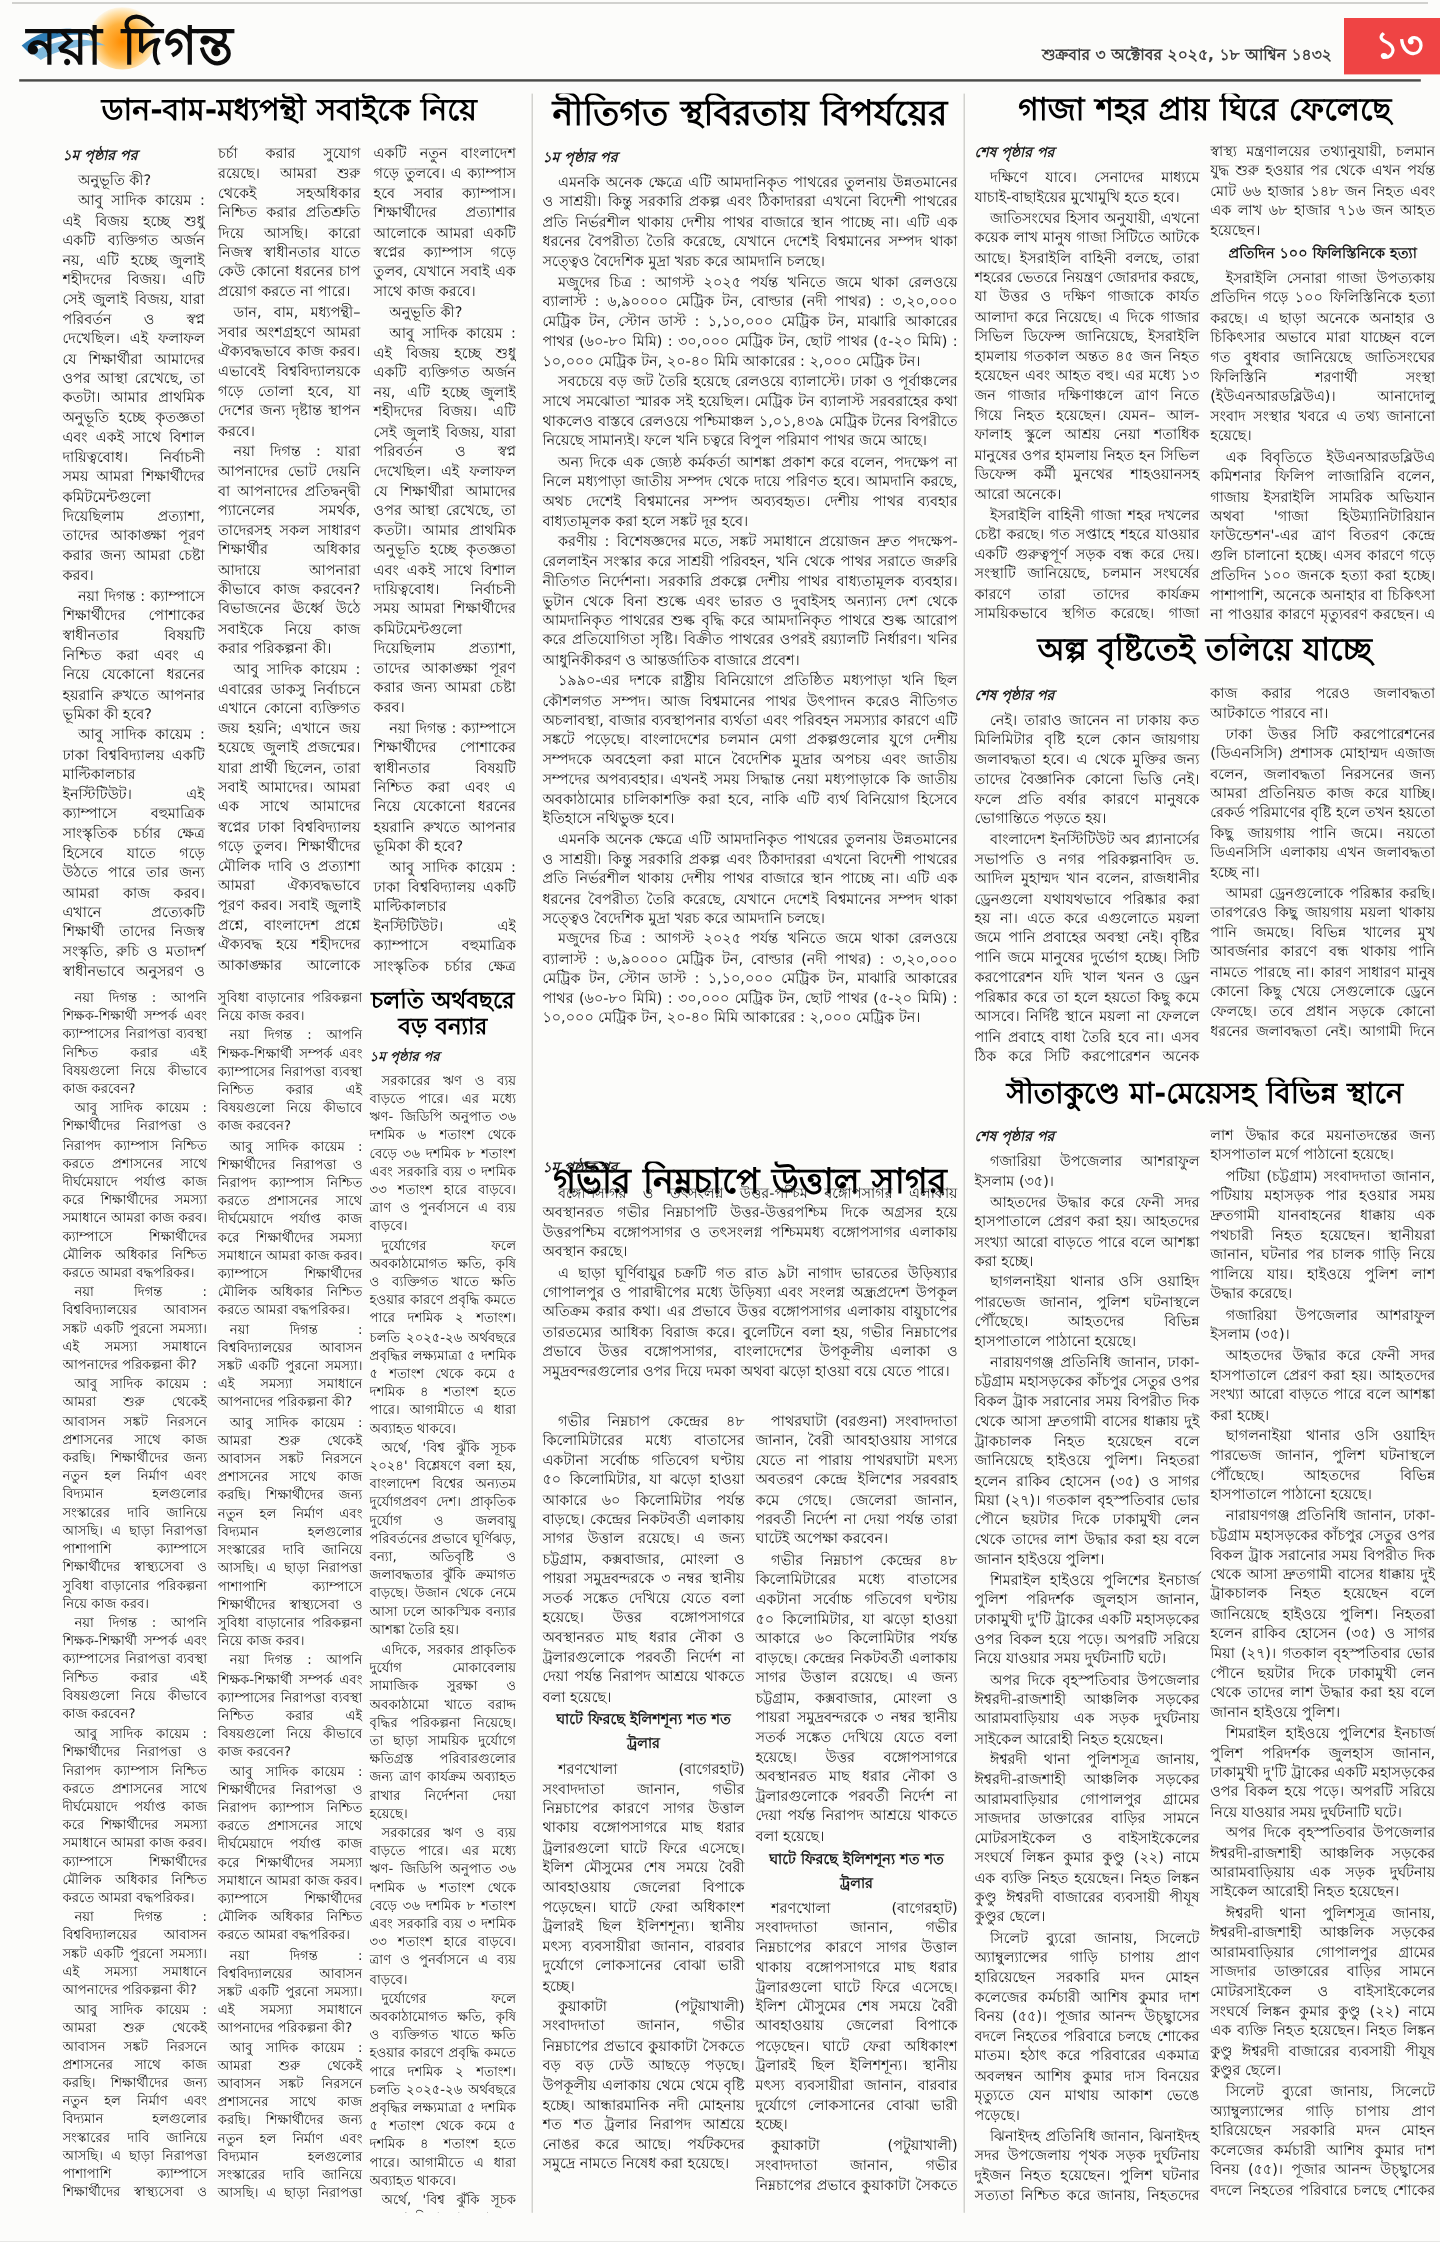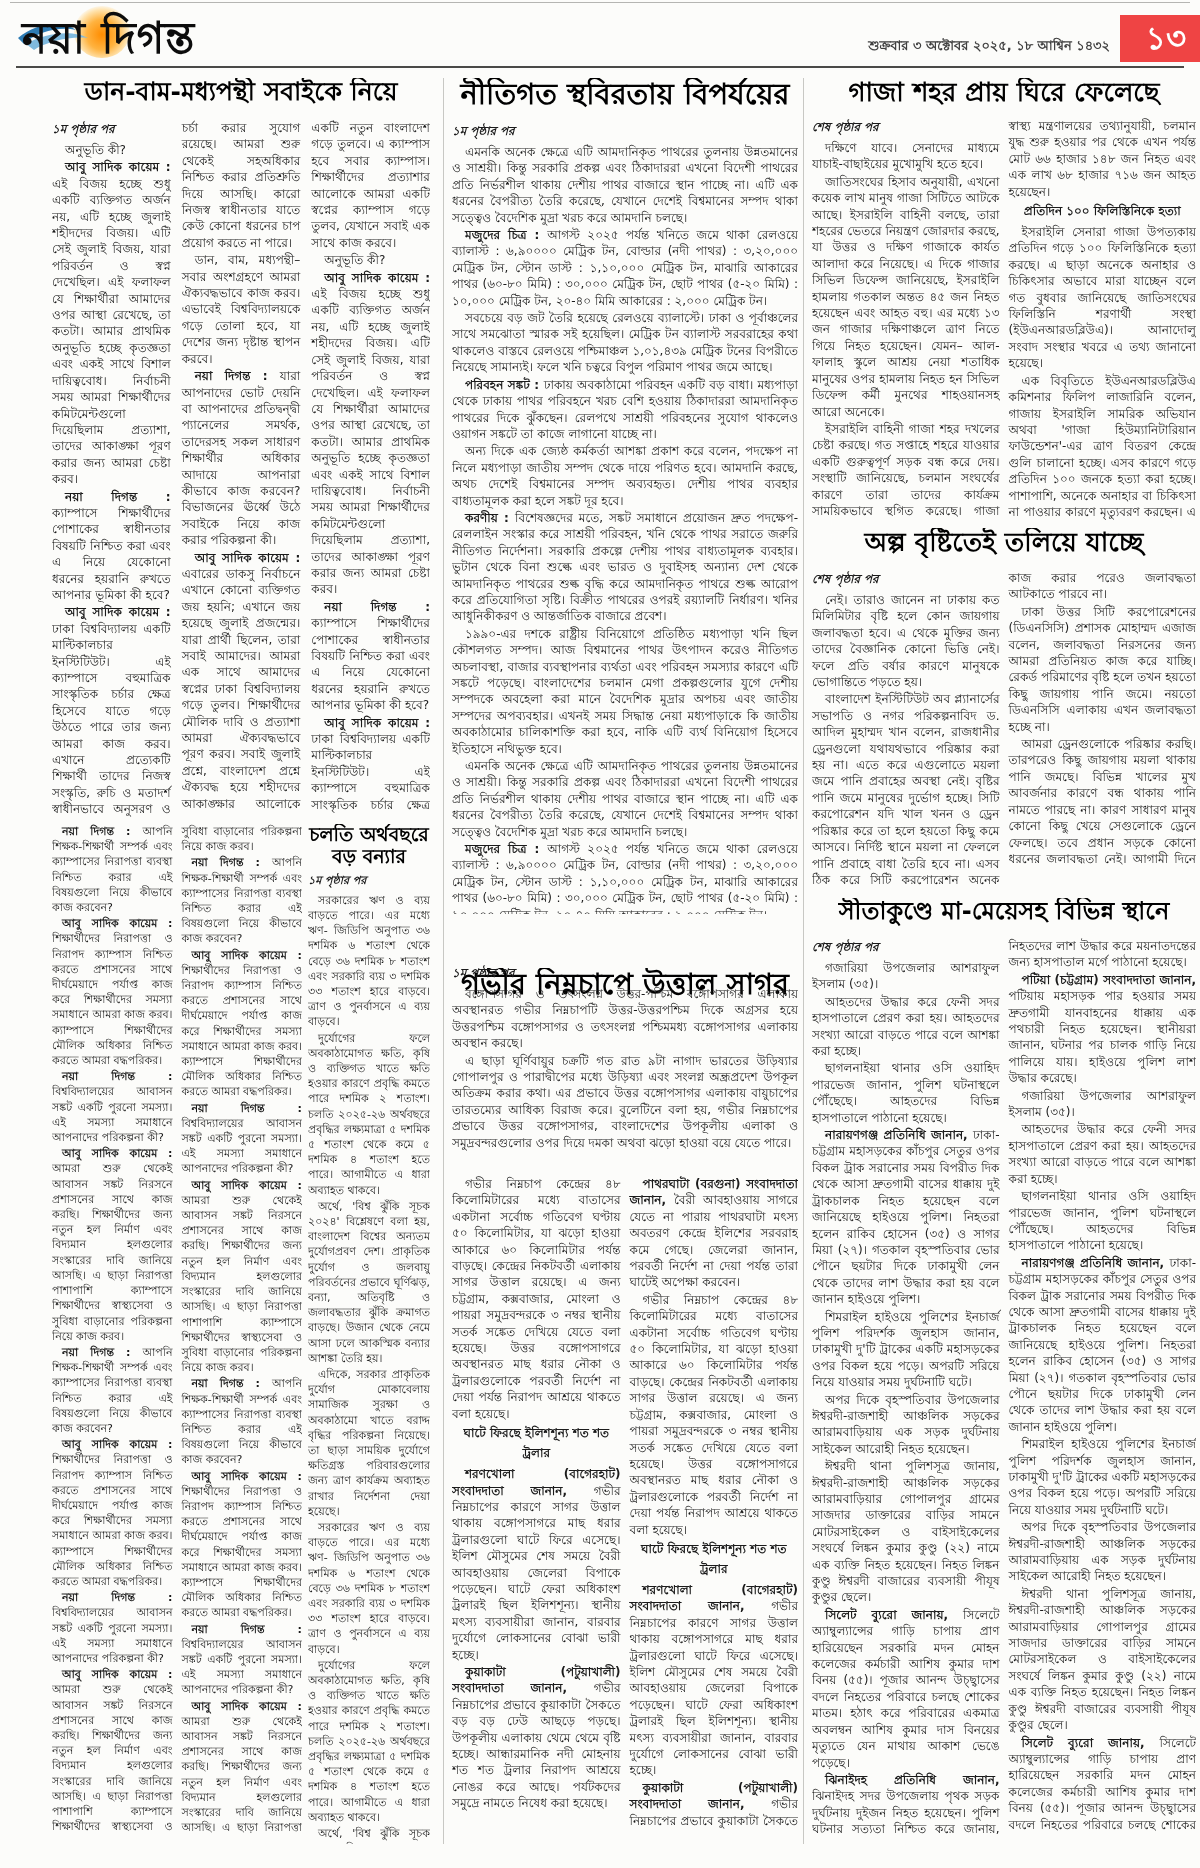--- a/index.html
+++ b/index.html
@@ -22,21 +22,21 @@
        display:flex;align-items:center;justify-content:center;}
   #page-number-box span{color:#fff;font-size:31px;font-weight:bold;line-height:1;}
   #header-rule{left:16px;top:66px;width:1168px;height:2px;background:#4a4a48;}
   
   .vrule{width:1px;background:#c8c8c4;top:78px;height:1766px;}
   
   .hl{font-weight:700;text-align:center;color:#000;line-height:1.15;white-space:nowrap;overflow:hidden;}
   
   .body{overflow:hidden;}
   .body p{margin:0 0 1px;text-align:justify;font-size:12px;line-height:16.4px;text-indent:13px;}
-  .body p b{font-weight:bold;}
+  .body p b{font-weight:normal;}
   .body h4{margin:2px 0 2px;font-size:12px;font-weight:bold;text-align:center;}
   .body h5{margin:0 0 2px;font-size:11.8px;font-weight:bold;font-style:italic;text-indent:0;}
   .cols2{column-count:2;column-gap:9px;column-fill:auto;}
   .cols3{column-count:3;column-gap:11px;column-fill:auto;}
   .small p{font-size:11px;line-height:15.2px;text-indent:10px;}
   .small h5{font-size:11px;}
 </style>
 </head>
 <body>
 
@@ -112,21 +112,20 @@
     </div>
   </div>
 
   <div class="abs" style="left:452px;top:78px;width:346px;height:1766px;">
     <div class="hl" style="position:absolute;left:0;top:0;width:100%;font-size:29px;">নীতিগত স্থবিরতায় বিপর্যয়ের</div>
     <div class="body abs" style="left:0;top:44px;width:346px;height:792px;">
       <h5>১ম পৃষ্ঠার পর</h5>
     <p>এমনকি অনেক ক্ষেত্রে এটি আমদানিকৃত পাথরের তুলনায় উন্নতমানের ও সাশ্রয়ী। কিন্তু সরকারি প্রকল্প এবং ঠিকাদাররা এখনো বিদেশী পাথরের প্রতি নির্ভরশীল থাকায় দেশীয় পাথর বাজারে স্থান পাচ্ছে না। এটি এক ধরনের বৈপরীত্য তৈরি করেছে, যেখানে দেশেই বিশ্বমানের সম্পদ থাকা সত্ত্বেও বৈদেশিক মুদ্রা খরচ করে আমদানি চলছে।</p>
         <p><b>মজুদের চিত্র : </b>আগস্ট ২০২৫ পর্যন্ত খনিতে জমে থাকা রেলওয়ে ব্যালাস্ট : ৬,৯০০০০ মেট্রিক টন, বোল্ডার (নদী পাথর) : ৩,২০,০০০ মেট্রিক টন, স্টোন ডাস্ট : ১,১০,০০০ মেট্রিক টন, মাঝারি আকারের পাথর (৬০-৮০ মিমি) : ৩০,০০০ মেট্রিক টন, ছোট পাথর (৫-২০ মিমি) : ১০,০০০ মেট্রিক টন, ২০-৪০ মিমি আকারের : ২,০০০ মেট্রিক টন।</p>
         <p>সবচেয়ে বড় জট তৈরি হয়েছে রেলওয়ে ব্যালাস্টে। ঢাকা ও পূর্বাঞ্চলের সাথে সমঝোতা স্মারক সই হয়েছিল। মেট্রিক টন ব্যালাস্ট সরবরাহের কথা থাকলেও বাস্তবে রেলওয়ে পশ্চিমাঞ্চল ১,০১,৪৩৯ মেট্রিক টনের বিপরীতে নিয়েছে সামান্যই। ফলে খনি চত্বরে বিপুল পরিমাণ পাথর জমে আছে।</p>
-        <p><b>পরিবহন সঙ্কট : </b>ঢাকায় অবকাঠামো পরিবহন একটি বড় বাধা। মধ্যপাড়া থেকে ঢাকায় পাথর পরিবহনে খরচ বেশি হওয়ায় ঠিকাদাররা আমদানিকৃত পাথরের দিকে ঝুঁকছেন। রেলপথে সাশ্রয়ী পরিবহনের সুযোগ থাকলেও ওয়াগন সঙ্কটে তা কাজে লাগানো যাচ্ছে না।</p>
         <p>অন্য দিকে এক জ্যেষ্ঠ কর্মকর্তা আশঙ্কা প্রকাশ করে বলেন, পদক্ষেপ না নিলে মধ্যপাড়া জাতীয় সম্পদ থেকে দায়ে পরিণত হবে। আমদানি করছে, অথচ দেশেই বিশ্বমানের সম্পদ অব্যবহৃত। দেশীয় পাথর ব্যবহার বাধ্যতামূলক করা হলে সঙ্কট দূর হবে।</p>
         <p><b>করণীয় : </b>বিশেষজ্ঞদের মতে, সঙ্কট সমাধানে প্রয়োজন দ্রুত পদক্ষেপ- রেললাইন সংস্কার করে সাশ্রয়ী পরিবহন, খনি থেকে পাথর সরাতে জরুরি নীতিগত নির্দেশনা। সরকারি প্রকল্পে দেশীয় পাথর বাধ্যতামূলক ব্যবহার। ভুটান থেকে বিনা শুল্কে এবং ভারত ও দুবাইসহ অন্যান্য দেশ থেকে আমদানিকৃত পাথরের শুল্ক বৃদ্ধি করে আমদানিকৃত পাথরে শুল্ক আরোপ করে প্রতিযোগিতা সৃষ্টি। বিক্রীত পাথরের ওপরই রয়্যালটি নির্ধারণ। খনির আধুনিকীকরণ ও আন্তর্জাতিক বাজারে প্রবেশ।</p>
         <p>১৯৯০-এর দশকে রাষ্ট্রীয় বিনিয়োগে প্রতিষ্ঠিত মধ্যপাড়া খনি ছিল কৌশলগত সম্পদ। আজ বিশ্বমানের পাথর উৎপাদন করেও নীতিগত অচলাবস্থা, বাজার ব্যবস্থাপনার ব্যর্থতা এবং পরিবহন সমস্যার কারণে এটি সঙ্কটে পড়েছে। বাংলাদেশের চলমান মেগা প্রকল্পগুলোর যুগে দেশীয় সম্পদকে অবহেলা করা মানে বৈদেশিক মুদ্রার অপচয় এবং জাতীয় সম্পদের অপব্যবহার। এখনই সময় সিদ্ধান্ত নেয়া মধ্যপাড়াকে কি জাতীয় অবকাঠামোর চালিকাশক্তি করা হবে, নাকি এটি ব্যর্থ বিনিয়োগ হিসেবে ইতিহাসে নথিভুক্ত হবে।</p>
         <p>এমনকি অনেক ক্ষেত্রে এটি আমদানিকৃত পাথরের তুলনায় উন্নতমানের ও সাশ্রয়ী। কিন্তু সরকারি প্রকল্প এবং ঠিকাদাররা এখনো বিদেশী পাথরের প্রতি নির্ভরশীল থাকায় দেশীয় পাথর বাজারে স্থান পাচ্ছে না। এটি এক ধরনের বৈপরীত্য তৈরি করেছে, যেখানে দেশেই বিশ্বমানের সম্পদ থাকা সত্ত্বেও বৈদেশিক মুদ্রা খরচ করে আমদানি চলছে।</p>
         <p><b>মজুদের চিত্র : </b>আগস্ট ২০২৫ পর্যন্ত খনিতে জমে থাকা রেলওয়ে ব্যালাস্ট : ৬,৯০০০০ মেট্রিক টন, বোল্ডার (নদী পাথর) : ৩,২০,০০০ মেট্রিক টন, স্টোন ডাস্ট : ১,১০,০০০ মেট্রিক টন, মাঝারি আকারের পাথর (৬০-৮০ মিমি) : ৩০,০০০ মেট্রিক টন, ছোট পাথর (৫-২০ মিমি) : ১০,০০০ মেট্রিক টন, ২০-৪০ মিমি আকারের : ২,০০০ মেট্রিক টন।</p>
       </div>
     <div class="hl" style="position:absolute;left:0;top:842px;width:100%;font-size:29px;margin-top:48px;">গভীর নিম্নচাপে উত্তাল সাগর</div>
     <div class="body abs" style="left:0;top:886px;width:346px;height:210px;">
       <h5>১ম পৃষ্ঠার পর</h5>
     <p>বঙ্গোপসাগর ও তৎসংলগ্ন উত্তর-পশ্চিম বঙ্গোপসাগর এলাকায় অবস্থানরত গভীর নিম্নচাপটি উত্তর-উত্তরপশ্চিম দিকে অগ্রসর হয়ে উত্তরপশ্চিম বঙ্গোপসাগর ও তৎসংলগ্ন পশ্চিমমধ্য বঙ্গোপসাগর এলাকায় অবস্থান করছে।</p>

